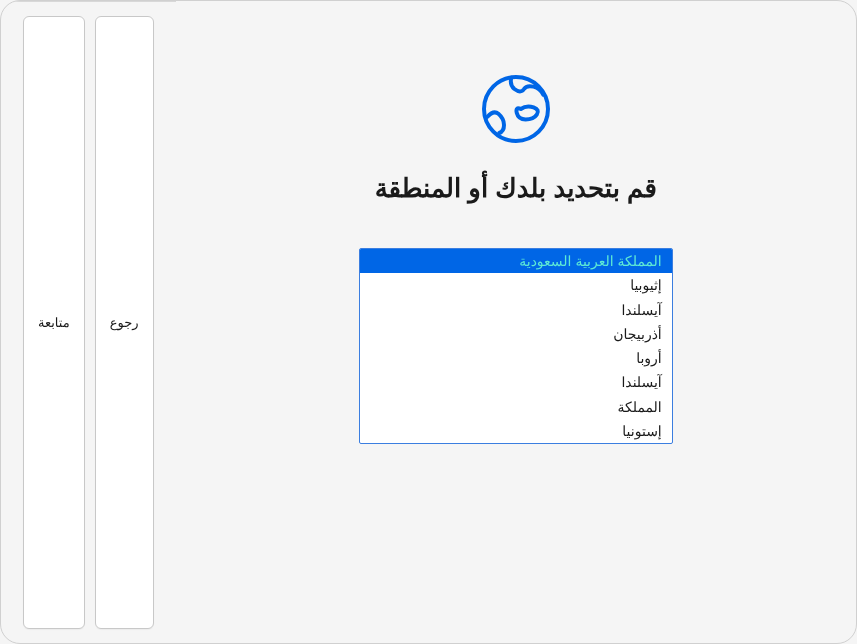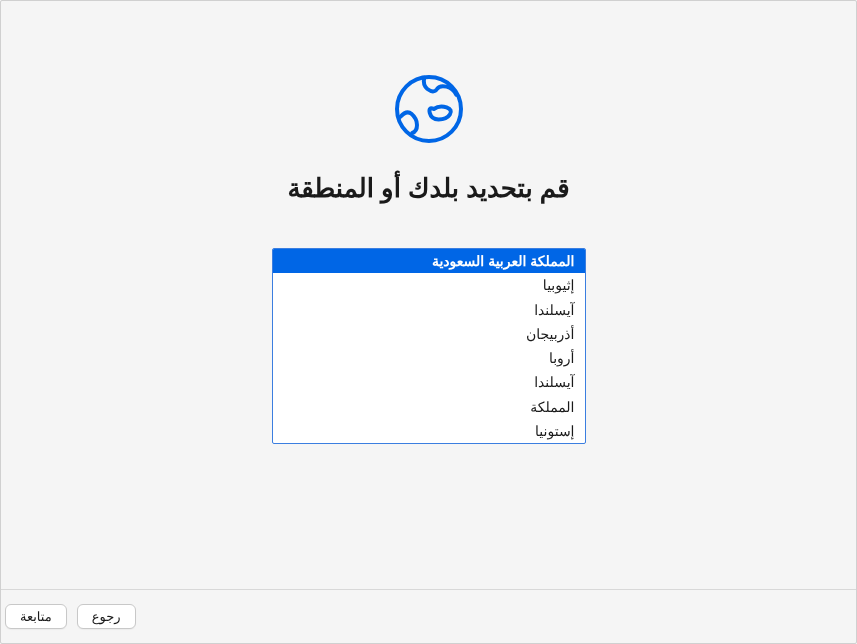--- a/index.html
+++ b/index.html
@@ -12,23 +12,23 @@
       background: #f5f5f5;
       width: 857px;
       height: 644px;
       position: relative;
     }
     .window {
       width: 100%;
       height: 100%;
       background: #f5f5f5;
       border: 1px solid #d0d0d0;
-      border-radius: 2px;
+      border-radius: 20px;
       display: flex;
-      flex-direction: column;
+      flex-direction: row;
       overflow: hidden;
       margin-left: 40px;
     }
     .content {
       flex: 1;
       display: flex;
       flex-direction: column;
       align-items: center;
       padding-top: 68px;
     }
@@ -60,26 +60,26 @@
       padding: 2px 10px;
       font-size: 14px;
       text-align: right;
       direction: rtl;
       color: #1a1a1a;
       cursor: default;
       line-height: 1.45;
     }
     .country-item.selected {
       background: #0066e6;
-      color: #ffffff;
-      font-weight: 700;
+      color: #5eead4;
+      font-weight: 400;
     }
     .footer {
       border-top: 1px solid #d8d8d8;
-      padding: 14px 4px;
+      padding: 14px 22px;
       display: flex;
       gap: 10px;
       direction: ltr;
     }
     .btn {
       background: #ffffff;
       border: 1px solid #c8c8c8;
       border-radius: 6px;
       padding: 4px 14px;
       font-size: 13px;

